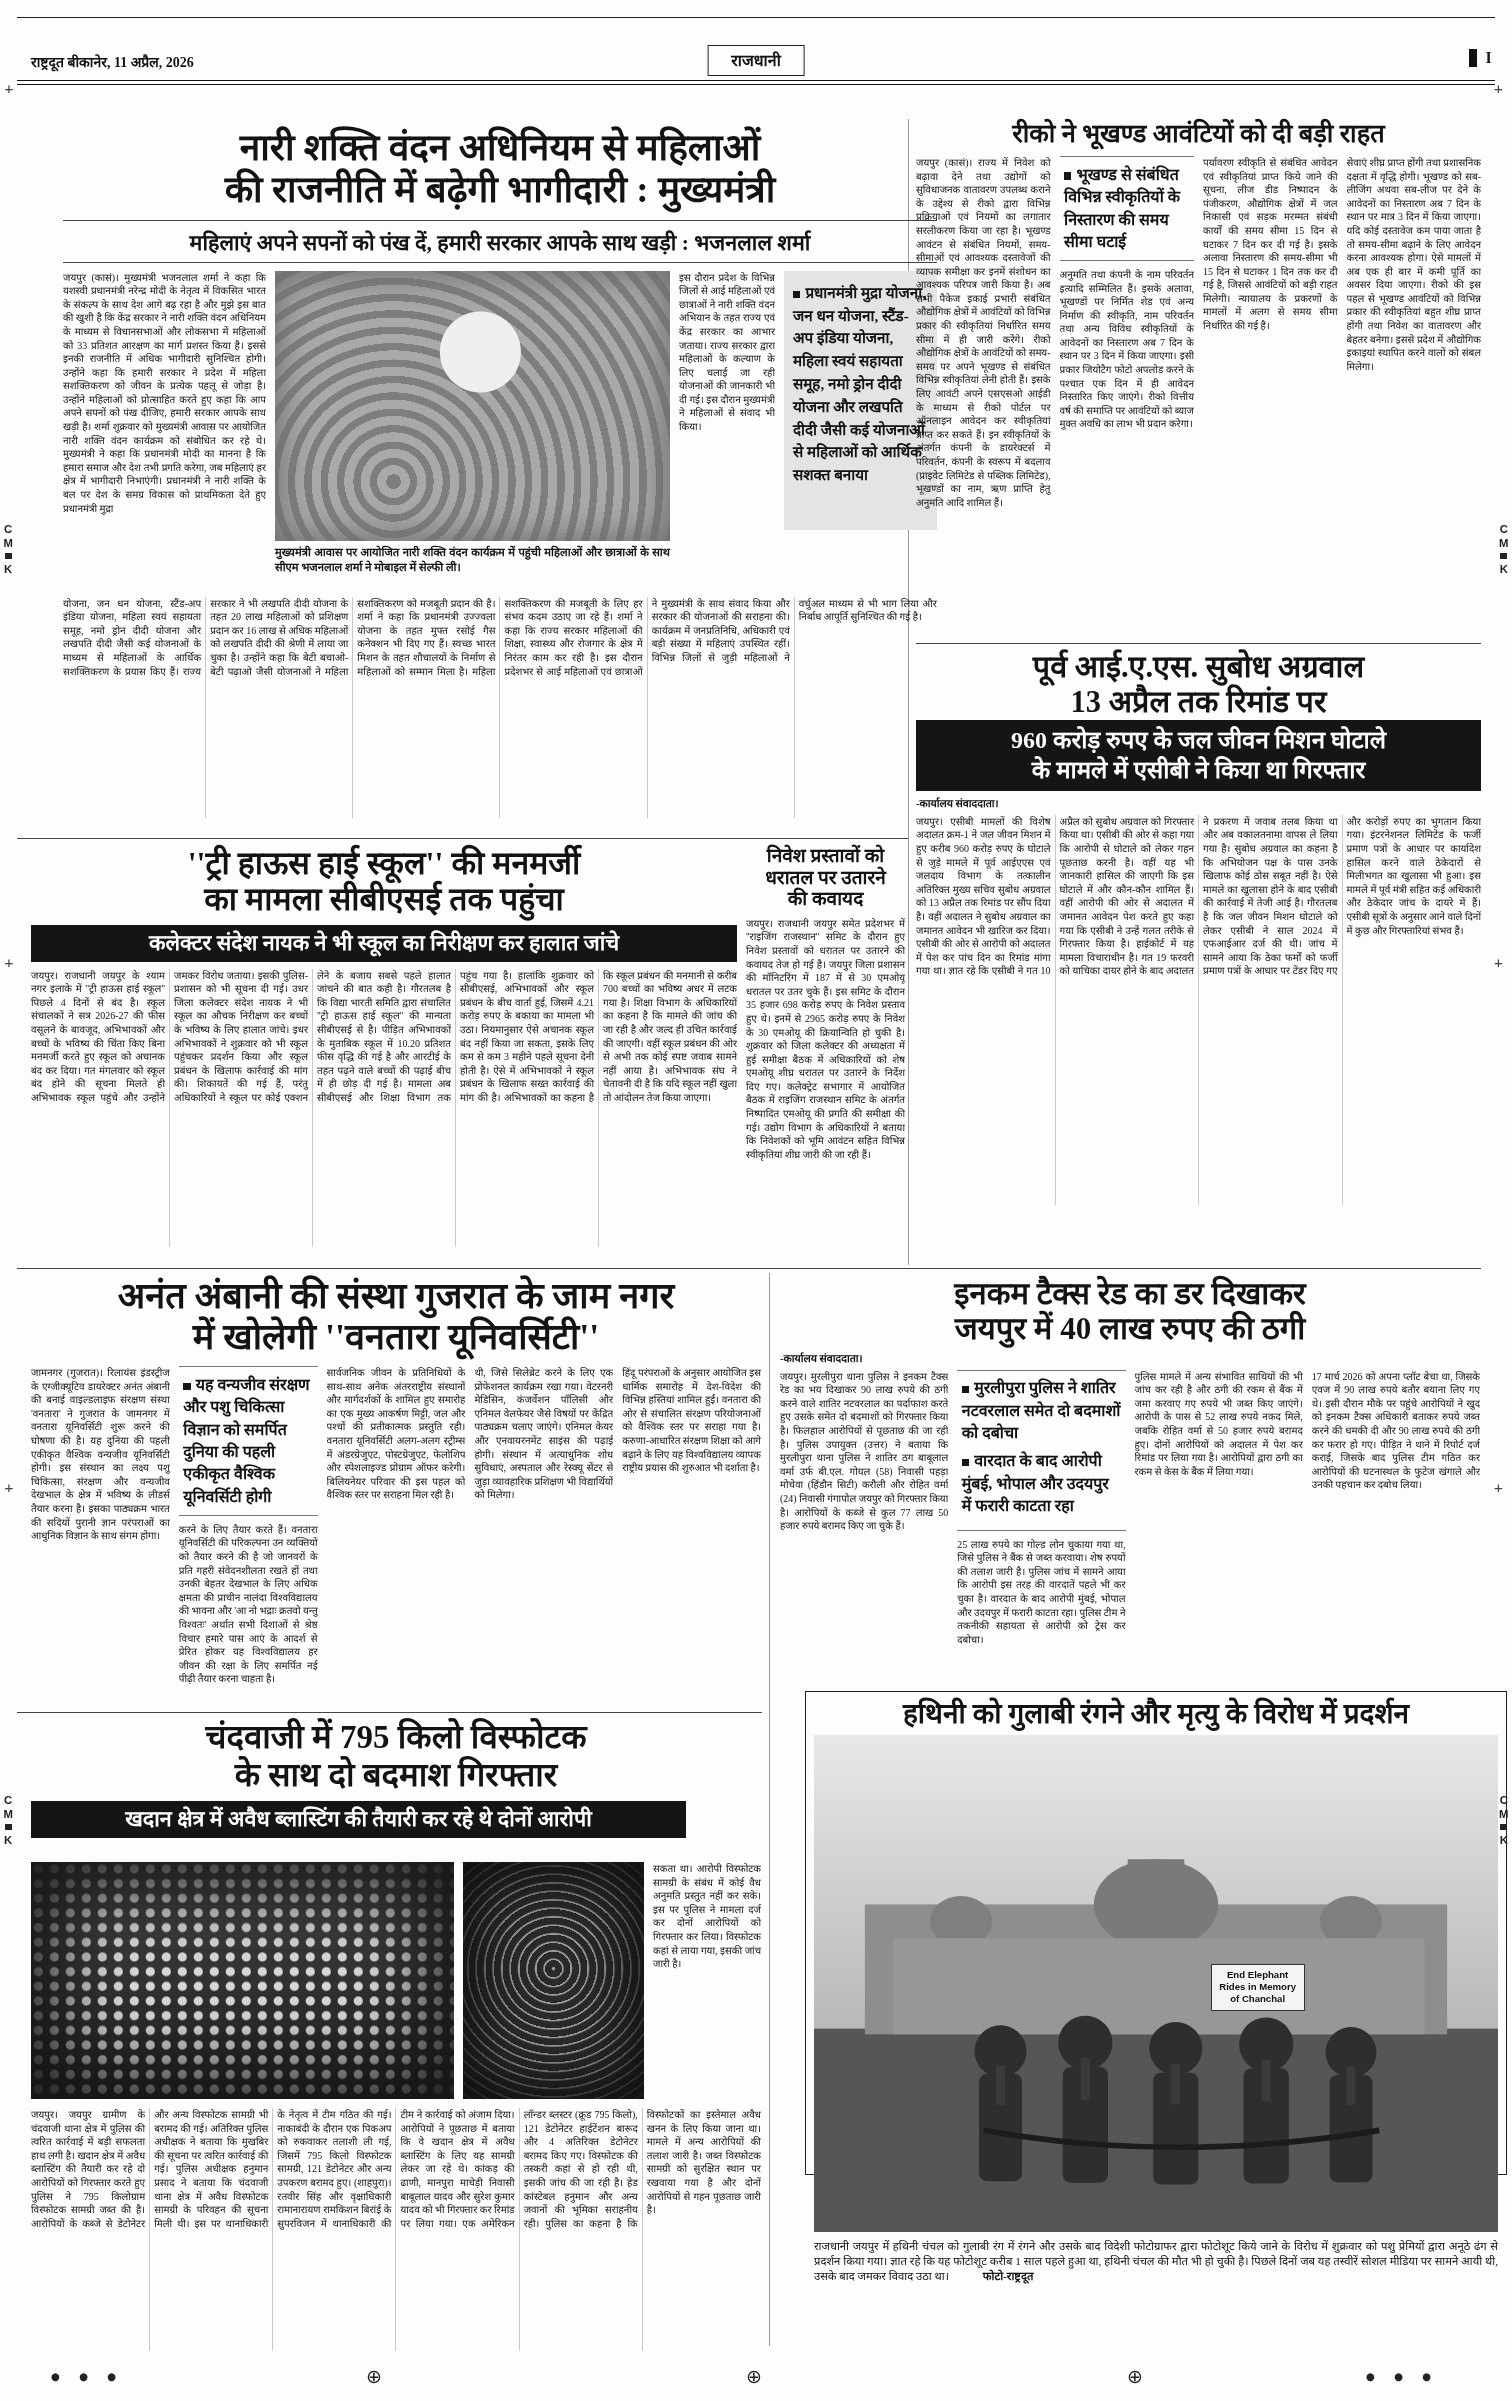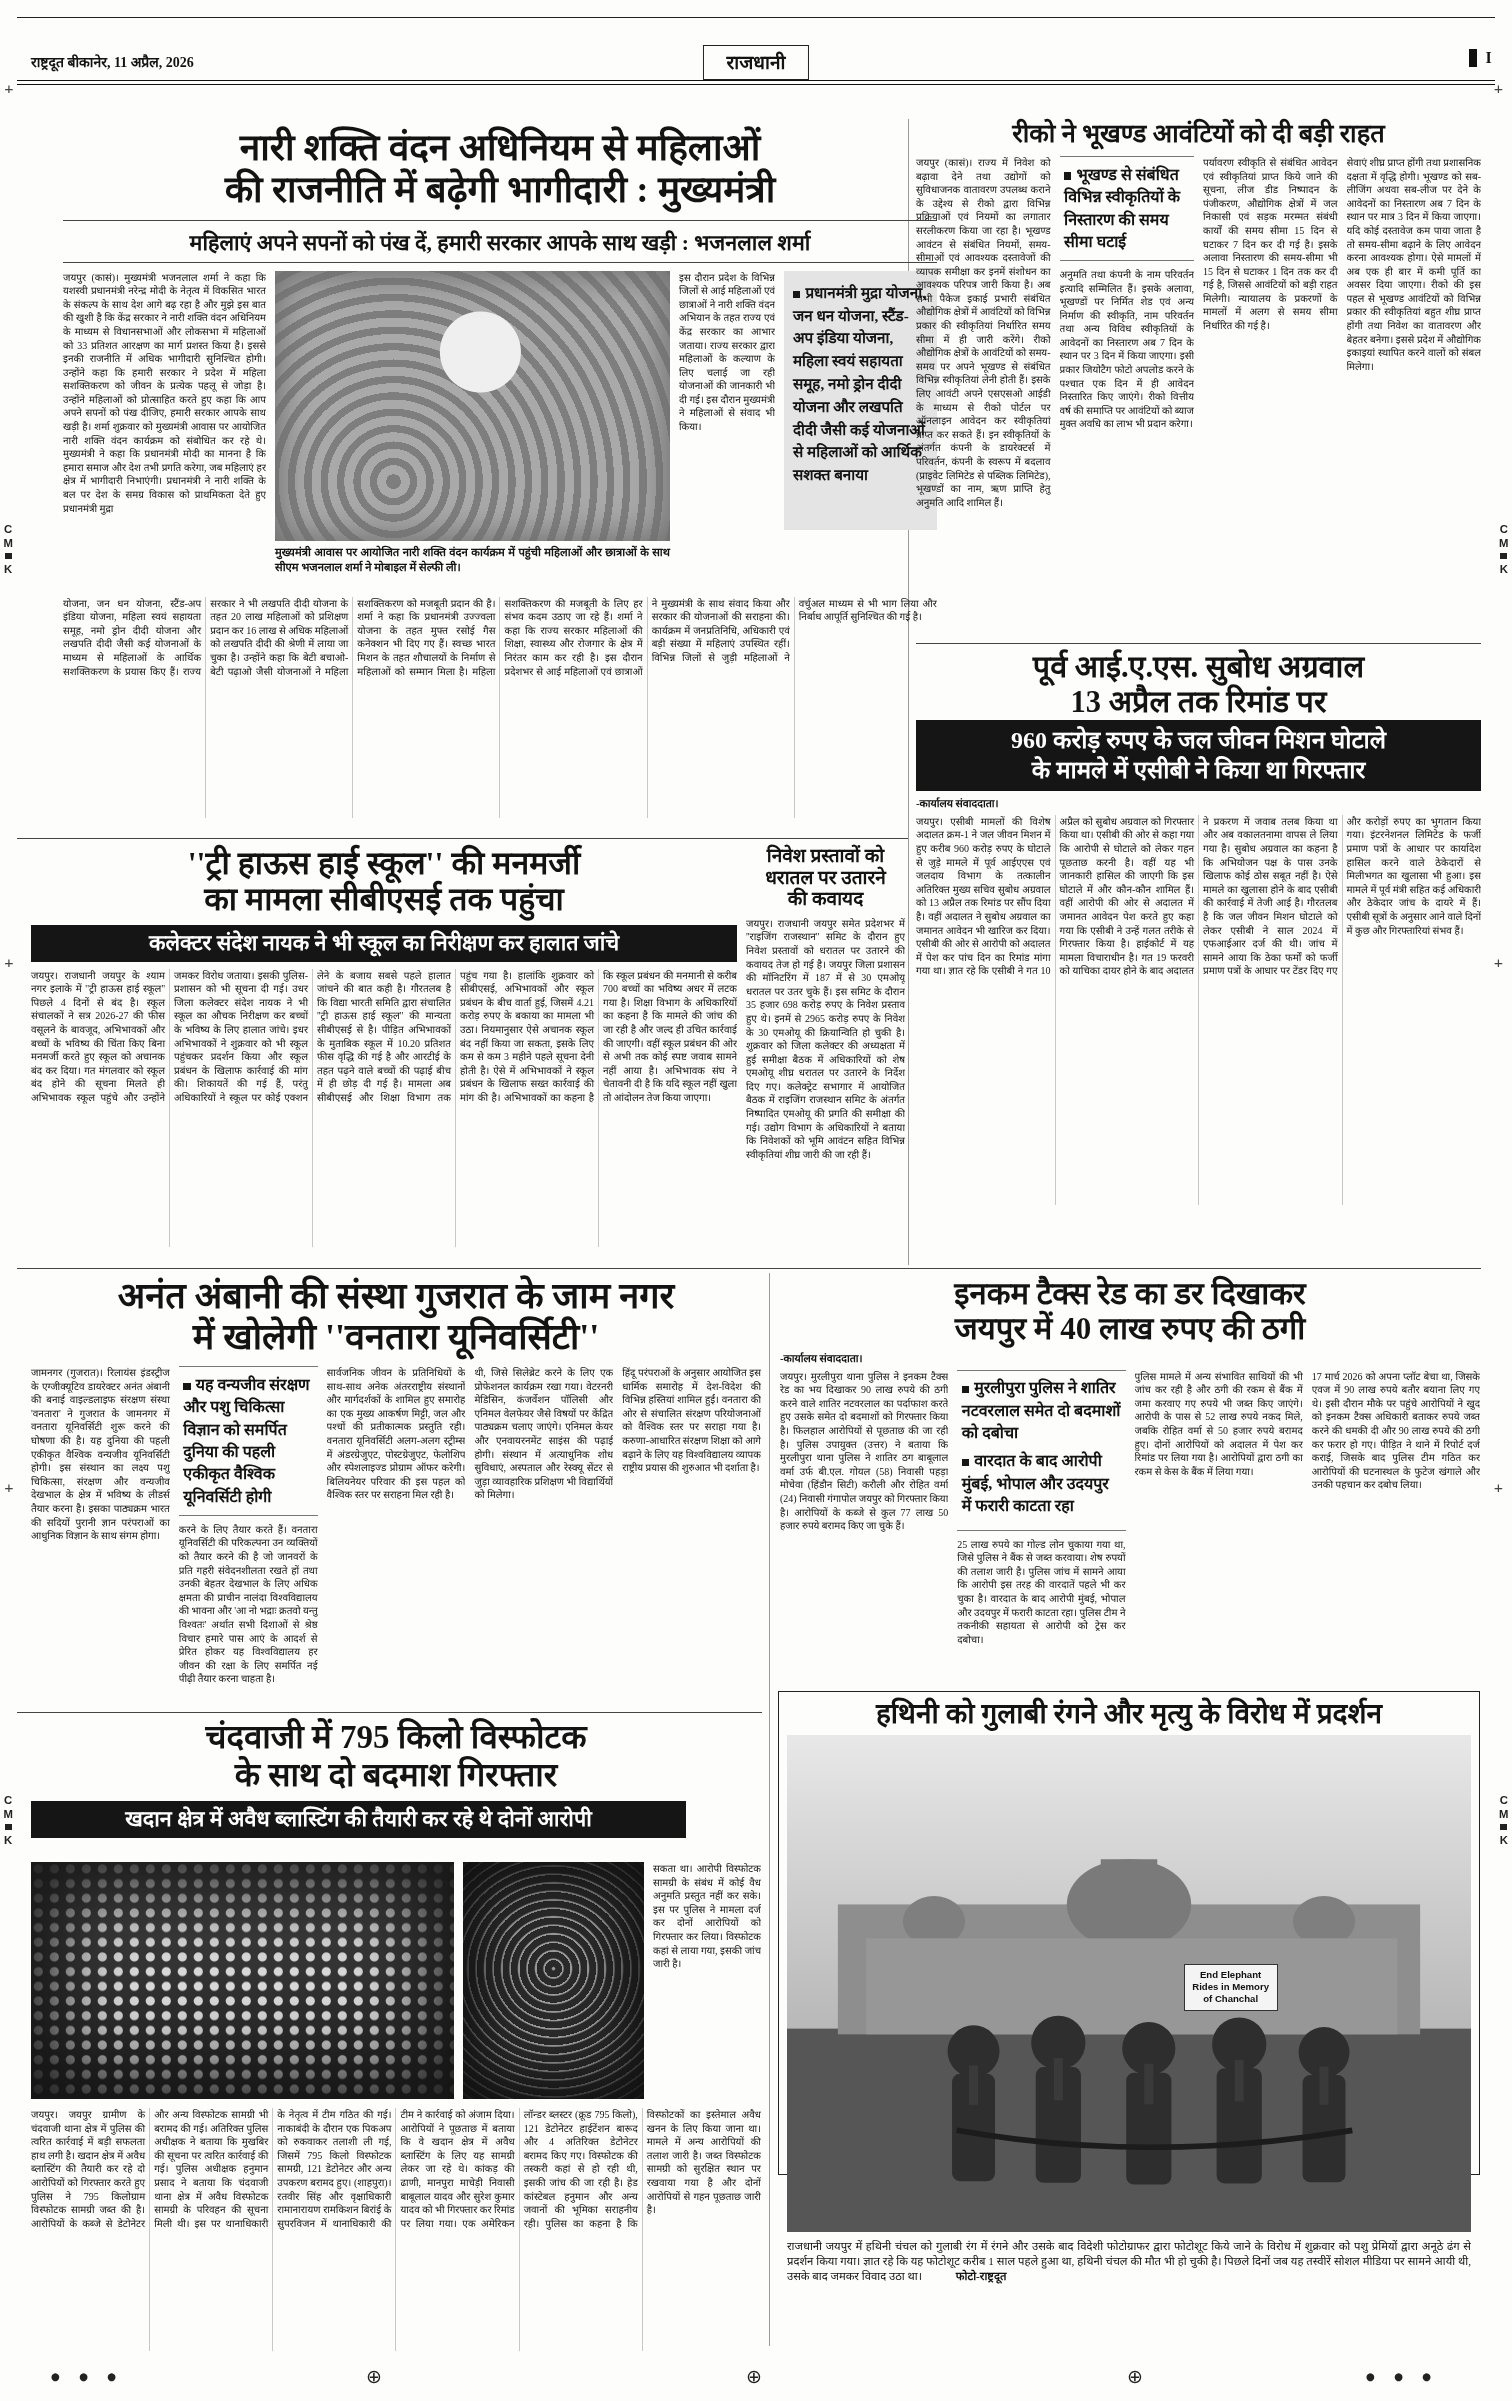--- a/index.html
+++ b/index.html
@@ -35,21 +35,21 @@
 
   <div class="abs" style="left:17px;top:17px;width:1478px;height:0;border-top:1.1px solid #222;"></div>
   <div class="abs crop" style="left:4.5px;top:80px;">+</div>
   <div class="abs crop" style="left:1494px;top:80px;">+</div>
   <div class="abs crop" style="left:4.5px;top:954px;">+</div>
   <div class="abs crop" style="left:1494px;top:954px;">+</div>
   <div class="abs crop" style="left:4.5px;top:1479px;">+</div>
   <div class="abs crop" style="left:1494px;top:1479px;">+</div>
 
   <div class="abs" style="left:31px;top:52px;font-size:14px;font-weight:bold;">राष्ट्रदूत बीकानेर, 11 अप्रैल, 2026</div>
-  <div class="abs" style="left:50%;top:45px;transform:translateX(-50%);border:1.1px solid #222;padding:3.4px 22.6px;font-size:19px;font-weight:bold;">राजधानी</div>
+  <div class="abs" style="left:50%;top:45px;transform:translateX(-50%);border:1.1px solid #222;padding:3.4px 22.6px;font-size:16px;font-weight:bold;">राजधानी</div>
   <div class="abs" style="right:20.3px;top:49px;font-size:16px;font-weight:bold;border-left:8px solid #111;padding-left:8px;">I</div>
   <div class="abs" style="left:17px;top:80px;width:1478px;height:3.4px;border-top:1.7px solid #111;border-bottom:0.6px solid #111;"></div>
 
   <div class="abs cmk" style="left:3.4px;top:522px;">
     <div>C</div>
       <div>M</div>
     <div style="width:6.8px;height:6.8px;background:#222;margin:2.3px auto;"></div>
     <div>K</div>
   </div>
   <div class="abs cmk" style="left:1499px;top:522px;">
@@ -199,21 +199,21 @@
            background-image:radial-gradient(circle at 7.3px 6.8px,#d9d9d9 0 4px,#8c8c8c 4.5px,rgba(0,0,0,0) 5.1px),linear-gradient(180deg,#454545,#202020);
            background-size:16px 14.7px,100% 100%;box-shadow:inset 0 0 73px 28px #161616;"></div>
       <div class="photo" style="width:181px;flex:0 0 auto;height:100%;background-color:#1f1f1f;
            background-image:repeating-radial-gradient(circle at 50% 45%,#9a9a9a 0 1.1px,#2a2a2a 2.3px 8.5px);
            box-shadow:inset 0 0 51px 17px #101010;"></div>
       <div class="fcol body-text">सकता था। आरोपी विस्फोटक सामग्री के संबंध में कोई वैध अनुमति प्रस्तुत नहीं कर सके। इस पर पुलिस ने मामला दर्ज कर दोनों आरोपियों को गिरफ्तार कर लिया। विस्फोटक कहां से लाया गया, इसकी जांच जारी है।</div>
     </div>
     <div class="body-text cols" style="margin-top:9px;height:243px;column-count:6;">जयपुर। जयपुर ग्रामीण के चंदवाजी थाना क्षेत्र में पुलिस की त्वरित कार्रवाई में बड़ी सफलता हाथ लगी है। खदान क्षेत्र में अवैध ब्लास्टिंग की तैयारी कर रहे दो आरोपियों को गिरफ्तार करते हुए पुलिस ने 795 किलोग्राम विस्फोटक सामग्री जब्त की है। आरोपियों के कब्जे से डेटोनेटर और अन्य विस्फोटक सामग्री भी बरामद की गई। अतिरिक्त पुलिस अधीक्षक ने बताया कि मुखबिर की सूचना पर त्वरित कार्रवाई की गई। पुलिस अधीक्षक हनुमान प्रसाद ने बताया कि चंदवाजी थाना क्षेत्र में अवैध विस्फोटक सामग्री के परिवहन की सूचना मिली थी। इस पर थानाधिकारी के नेतृत्व में टीम गठित की गई। नाकाबंदी के दौरान एक पिकअप को रुकवाकर तलाशी ली गई, जिसमें 795 किलो विस्फोटक सामग्री, 121 डेटोनेटर और अन्य उपकरण बरामद हुए। (शाहपुरा)। रतवीर सिंह और वृक्षाधिकारी रामानारायण रामकिशन बिरांई के सुपरविजन में थानाधिकारी की टीम ने कार्रवाई को अंजाम दिया। आरोपियों ने पूछताछ में बताया कि वे खदान क्षेत्र में अवैध ब्लास्टिंग के लिए यह सामग्री लेकर जा रहे थे। कांकड़ की ढाणी, मानपुरा माचेड़ी निवासी बाबूलाल यादव और सुरेश कुमार यादव को भी गिरफ्तार कर रिमांड पर लिया गया। एक अमेरिकन लॉन्डर ब्लस्टर (क्रूड 795 किलो), 121 डेटोनेटर हाईटेंशन बारूद और 4 अतिरिक्त डेटोनेटर बरामद किए गए। विस्फोटक की तस्करी कहां से हो रही थी, इसकी जांच की जा रही है। हेड कांस्टेबल हनुमान और अन्य जवानों की भूमिका सराहनीय रही। पुलिस का कहना है कि विस्फोटकों का इस्तेमाल अवैध खनन के लिए किया जाना था। मामले में अन्य आरोपियों की तलाश जारी है। जब्त विस्फोटक सामग्री को सुरक्षित स्थान पर रखवाया गया है और दोनों आरोपियों से गहन पूछताछ जारी है।</div>
   </article>
 
-  <article class="abs" style="left:778px;top:1691px;width:702px;height:484px;border:1.7px solid #222;box-sizing:border-box;padding:5.6px 8px;">
+  <article class="abs" style="left:805px;top:1691px;width:702px;height:484px;border:1.7px solid #222;box-sizing:border-box;padding:5.6px 8px;">
     <div class="hl" style="font-size:28px;">हथिनी को गुलाबी रंगने और मृत्यु के विरोध में प्रदर्शन</div>
     <div class="photo" style="margin-top:5.6px;width:100%;height:497px;">
       <svg width="100%" height="100%" viewBox="0 0 1210 880" preserveAspectRatio="none">
         <defs>
           <linearGradient id="sky" x1="0" y1="0" x2="0" y2="1">
             <stop offset="0" stop-color="#e8e8e8"></stop>
               <stop offset="1" stop-color="#b8b8b8"></stop>
           </linearGradient>
         </defs>
         <rect x="0" y="0" width="1210" height="520" fill="url(#sky)"></rect>

